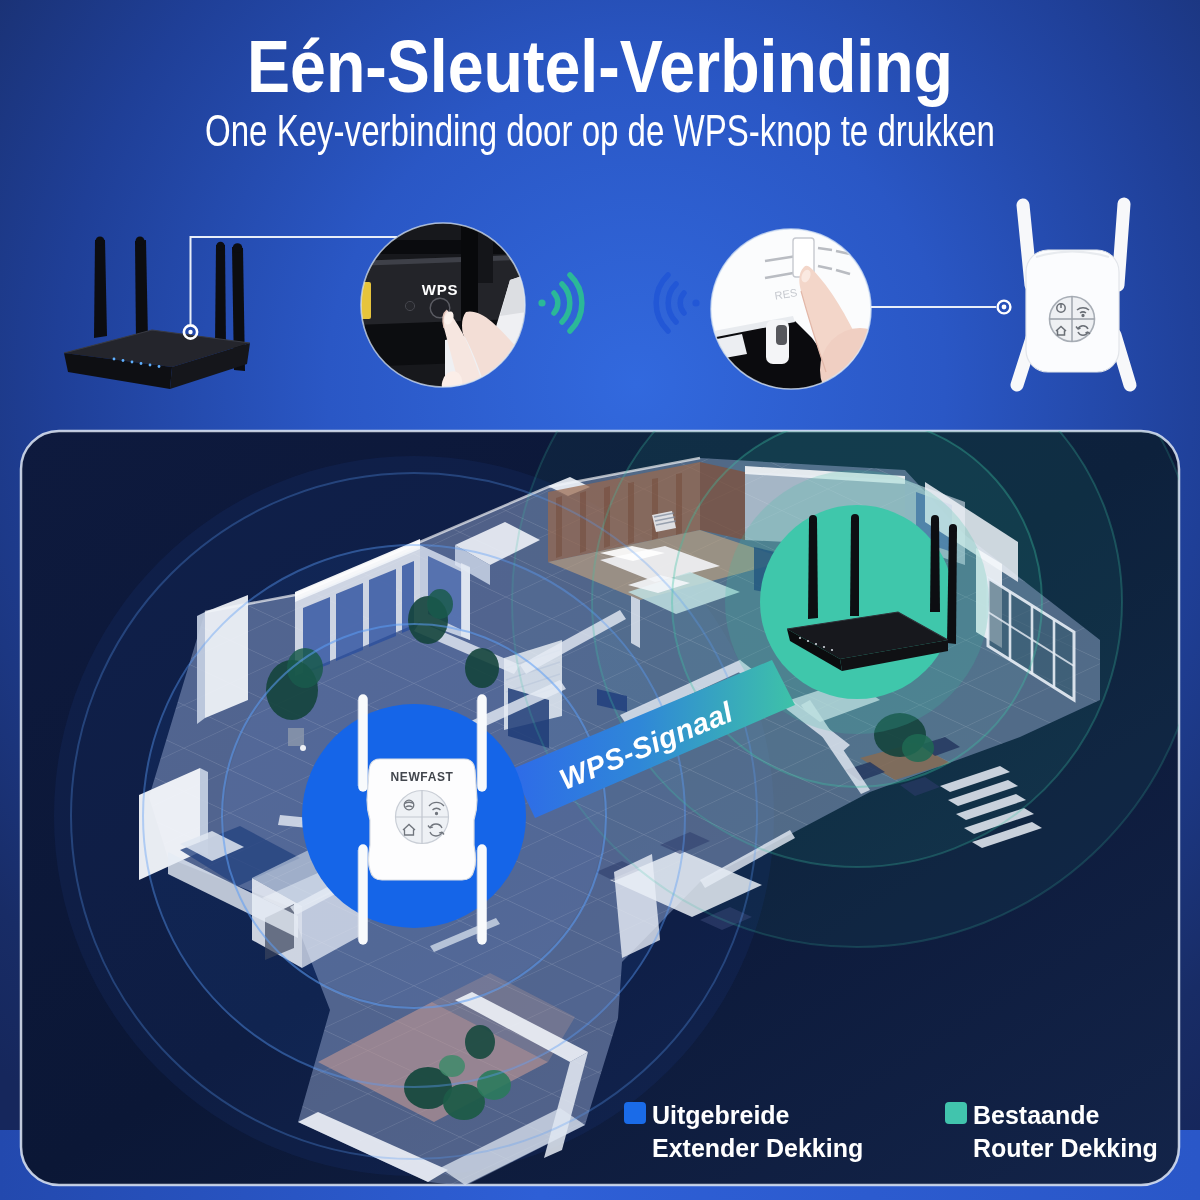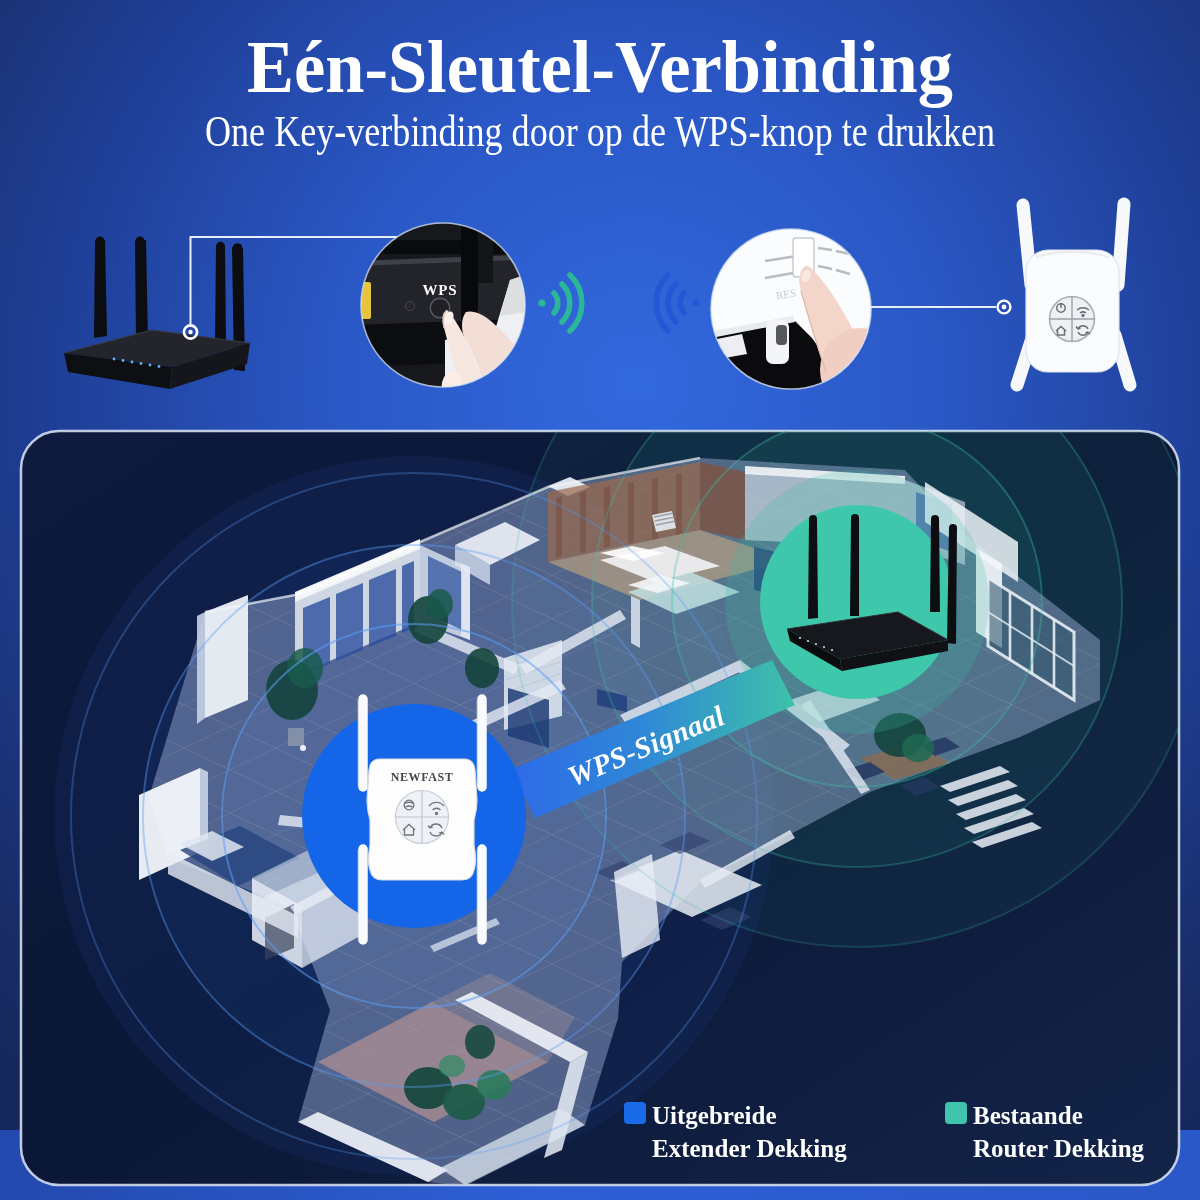--- a/index.html
+++ b/index.html
@@ -1,17 +1,17 @@
 <!DOCTYPE html>
 <html><head>
 <meta charset="utf-8">
 <style>
   html,body{margin:0;padding:0;background:#16295e;}
   #page{width:1200px;height:1200px;position:relative;overflow:hidden;
-        font-family:Liberation Serif, serif;}
+        font-family:Liberation Sans, sans-serif;}
   svg{display:block;}
 </style>
 </head>
 <body>
 <div id="page">
 <svg width="1200" height="1200" viewBox="0 0 1200 1200" xmlns="http://www.w3.org/2000/svg">
 <defs>
   <radialGradient id="pagebg" cx="0.53" cy="0.32" r="0.78">
     <stop offset="0" stop-color="#3269de"></stop>
     <stop offset="0.33" stop-color="#2a57c5"></stop>

